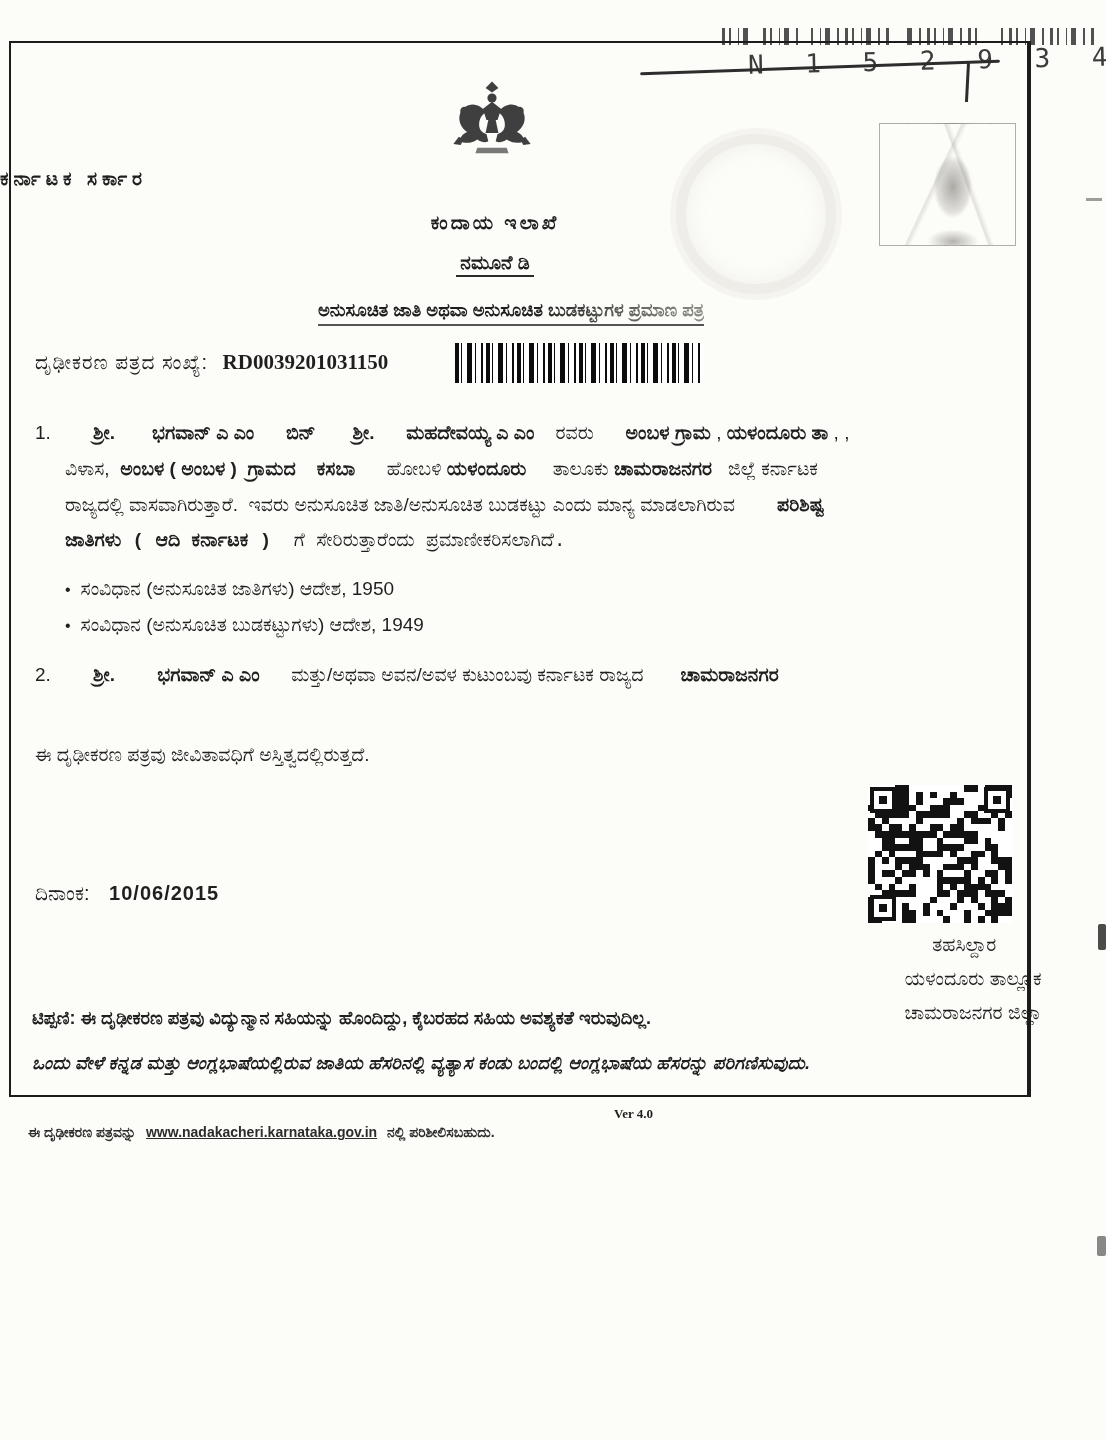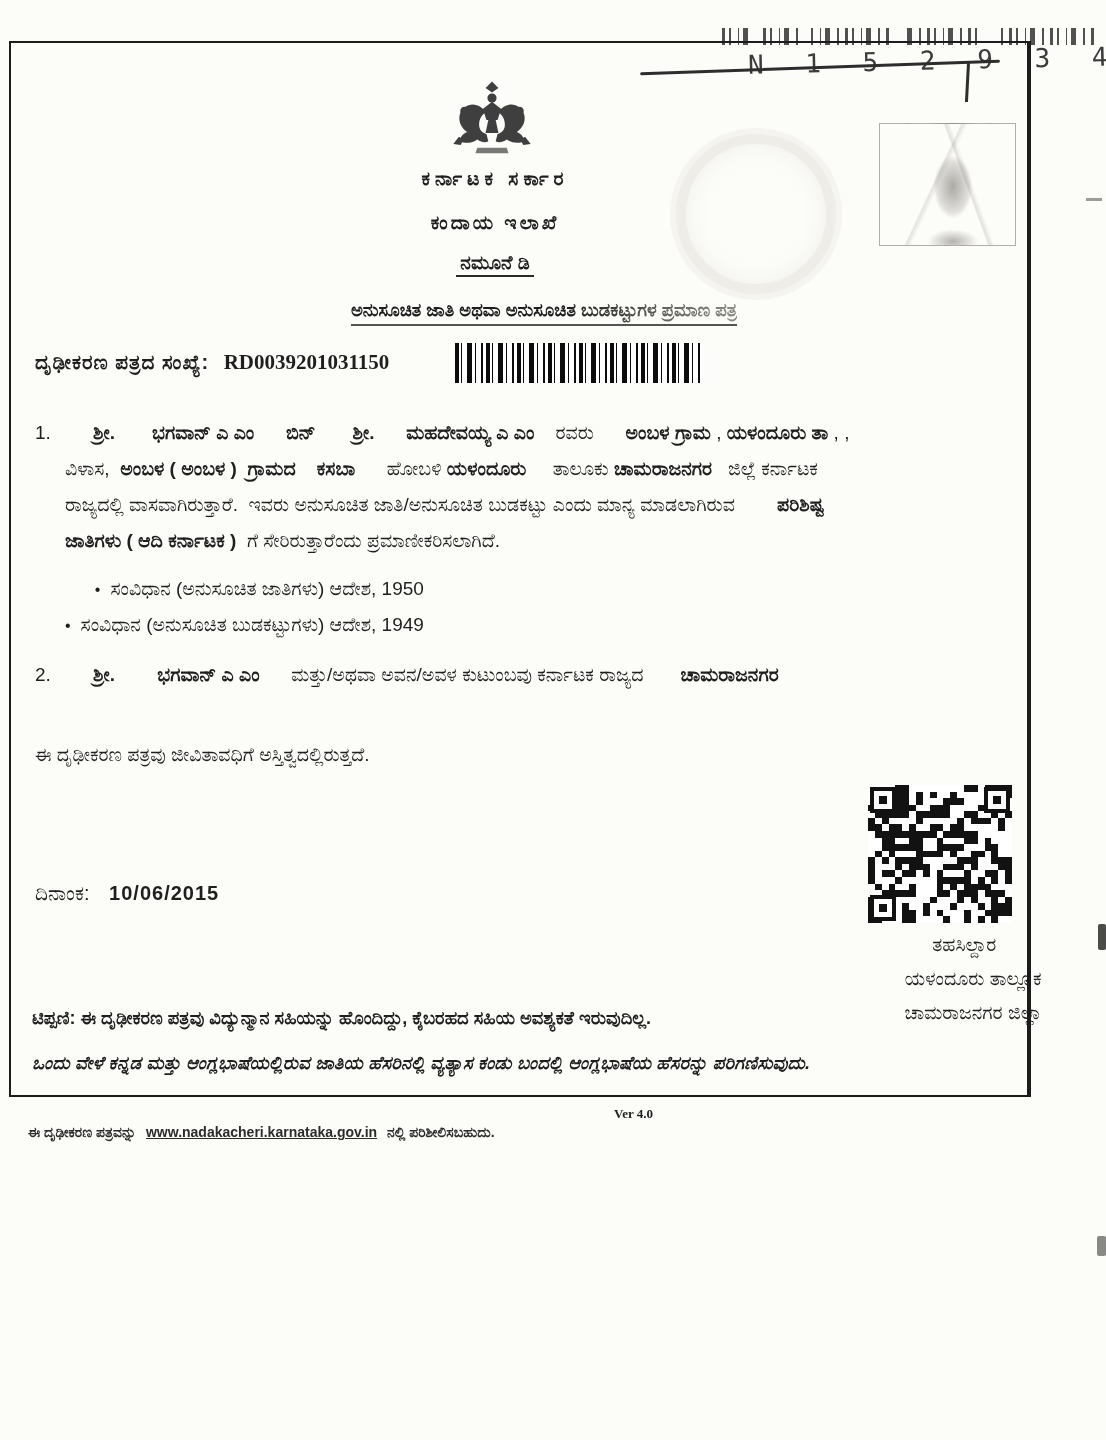--- a/index.html
+++ b/index.html
@@ -36,63 +36,63 @@
   }
 
   
   .doc-box {
     position:absolute; left:9px; top:41px; width:1022px; height:1056px;
     border:2px solid #1c1c1c; border-right-width:4px; background:transparent;
   }
 
   
   .emblem { position:absolute; left:446px; top:78px; width:92px; height:86px; }
-  .hdr-gov   { position:absolute; left:0; top:168px; width:990px; text-align:center; font-size:19px; font-weight:bold; letter-spacing:5px; }
+  .hdr-gov   { position:absolute; left:0; top:168px; width:990px; text-align:left; font-size:19px; font-weight:bold; letter-spacing:5px; }
   .hdr-dept  { position:absolute; left:0; top:212px; width:990px; text-align:center; font-size:19px; font-weight:bold; letter-spacing:3px; }
   .hdr-form  { position:absolute; left:0; top:252px; width:990px; text-align:center; font-size:19px; font-weight:bold; }
   .hdr-form span { border-bottom:2px solid #2a2a2a; padding:0 4px 2px; }
   .doc-title {
     position:absolute; left:318px; top:300px; font-size:18px; font-weight:bold;
     border-bottom:2px solid #555; padding-bottom:3px; white-space:nowrap;
     background:linear-gradient(90deg,#1d1d1d 0 55%, #6b6b66 85%, #8d8d85 100%);
-    -webkit-background-clip:text; background-clip:text; color:transparent;margin-left:33px;
+    -webkit-background-clip:text; background-clip:text; color:transparent;
   }
 
   
   .stamp {
     position:absolute; left:676px; top:134px; width:160px; height:160px; border-radius:50%;
     border:10px solid rgba(158,148,132,.14);
     box-shadow:0 0 0 6px rgba(158,148,132,.07), inset 0 0 22px rgba(158,148,132,.12);
   }
   .photo {
     position:absolute; left:879px; top:123px; width:137px; height:123px;
     border:1px solid rgba(110,110,105,.55);
     background:
       radial-gradient(ellipse 26px 42px at 54% 52%, rgba(95,90,82,.5), rgba(95,90,82,.18) 60%, transparent 75%),
       radial-gradient(ellipse 34px 16px at 54% 97%, rgba(95,90,82,.45), transparent 75%),
       linear-gradient(115deg, transparent 42%, rgba(120,115,105,.18) 43%, transparent 46%),
       linear-gradient(70deg, transparent 60%, rgba(120,115,105,.2) 61%, transparent 64%);
   }
 
   
   .cert-row { position:absolute; left:35px; top:350px; }
-  .cert-label { font-size:20px; font-weight:bold; letter-spacing:1px; }
+  .cert-label { font-size:20px; font-weight:normal; letter-spacing:1px; }
   .cert-number { font-family:"Liberation Serif","DejaVu Serif",serif; font-size:21px; font-weight:bold; margin-left:10px; }
   .cert-barcode {
     position:absolute; left:455px; top:343px; width:248px; height:40px;
     background:repeating-linear-gradient(90deg,
       #0c0c0c 0 4px, #fff 4px 6px, #0c0c0c 6px 7px, #fff 7px 12px,
       #0c0c0c 12px 17px, #fff 17px 20px, #0c0c0c 20px 21px, #fff 21px 26px,
       #0c0c0c 26px 28px, #fff 28px 31px);
   }
 
   
   .bodyline { position:absolute; left:35px; width:975px; font-size:19px; white-space:pre-wrap; line-height:30px; }
   .indent { padding-left:30px; }
-  .bullets { position:absolute; left:65px; top:578px; font-size:19px;text-align:right; }
+  .bullets { position:absolute; left:65px; top:578px; font-size:19px; }
   .bullets .bullet-item { margin-bottom:14px; }
   .bullets .dot { font-size:16px; margin-right:10px; }
 
   
   .qr { position:absolute; left:868px; top:785px; width:144px; height:138px; background:#fff; }
   .qr-grid { display:grid; grid-template-columns:repeat(21,1fr); grid-template-rows:repeat(21,1fr); width:100%; height:100%; }
   .qr-grid i { display:block; }
   .qr-grid i.f { background:#121212; }
   .qr .finder { position:absolute; width:26px; height:26px; border:4px solid #121212; background:#fff; }
   .qr .finder::after { content:""; position:absolute; left:5px; top:5px; width:8px; height:8px; background:#121212; }
@@ -158,21 +158,21 @@
 
   <div class="cert-row">
     <span class="cert-label">ದೃಢೀಕರಣ ಪತ್ರದ ಸಂಖ್ಯೆ:</span>
     <span class="cert-number">RD0039201031150</span>
   </div>
   <div class="cert-barcode"></div>
 
   <div class="bodyline" style="top:418px;"><span>1.        </span><span style="font-weight: bold;">ಶ್ರೀ.</span><span>       </span><span style="font-weight: bold;">ಭಗವಾನ್ ಎ ಎಂ</span><span>      </span><span style="font-weight: bold;">ಬಿನ್</span><span>       </span><span style="font-weight: bold;">ಶ್ರೀ.</span><span>      </span><span style="font-weight: bold;">ಮಹದೇವಯ್ಯ ಎ ಎಂ</span><span>    ರವರು      </span><span style="font-weight: bold;">ಅಂಬಳ ಗ್ರಾಮ</span><span> , </span><span style="font-weight: bold;">ಯಳಂದೂರು ತಾ</span><span> , ,</span></div>
   <div class="bodyline indent" style="top:454px;"><span>ವಿಳಾಸ,  </span><span style="font-weight: bold;">ಅಂಬಳ ( ಅಂಬಳ )</span><span style="font-weight: bold;">  ಗ್ರಾಮದ    </span><span style="font-weight: bold;">ಕಸಬಾ</span><span>      ಹೋಬಳಿ </span><span style="font-weight: bold;">ಯಳಂದೂರು</span><span>     ತಾಲೂಕು </span><span style="font-weight: bold;">ಚಾಮರಾಜನಗರ</span><span>   ಜಿಲ್ಲೆ ಕರ್ನಾಟಕ</span></div>
   <div class="bodyline indent" style="top:490px;"><span>ರಾಜ್ಯದಲ್ಲಿ ವಾಸವಾಗಿರುತ್ತಾರೆ.  ಇವರು ಅನುಸೂಚಿತ ಜಾತಿ/ಅನುಸೂಚಿತ ಬುಡಕಟ್ಟು ಎಂದು ಮಾನ್ಯ ಮಾಡಲಾಗಿರುವ        </span><span style="font-weight: bold;">ಪರಿಶಿಷ್ಟ</span></div>
-  <div class="bodyline indent" style="top:526px;"><span style="font-weight: bold;">ಜಾತಿಗಳು ( ಆದಿ ಕರ್ನಾಟಕ )</span><span>  ಗೆ ಸೇರಿರುತ್ತಾರೆಂದು ಪ್ರಮಾಣೀಕರಿಸಲಾಗಿದೆ.</span></div>
+  <div class="bodyline indent" style="top:526px;font-family:Liberation Mono, monospace;"><span style="font-weight: bold;">ಜಾತಿಗಳು ( ಆದಿ ಕರ್ನಾಟಕ )</span><span>  ಗೆ ಸೇರಿರುತ್ತಾರೆಂದು ಪ್ರಮಾಣೀಕರಿಸಲಾಗಿದೆ.</span></div>
 
   <div class="bullets">
     <div class="bullet-item">
       <span class="dot">•</span><span>ಸಂವಿಧಾನ (ಅನುಸೂಚಿತ ಜಾತಿಗಳು) ಆದೇಶ, 1950</span>
     </div>
     <div class="bullet-item">
       <span class="dot">•</span><span>ಸಂವಿಧಾನ (ಅನುಸೂಚಿತ ಬುಡಕಟ್ಟುಗಳು) ಆದೇಶ, 1949</span>
     </div>
   </div>
 

